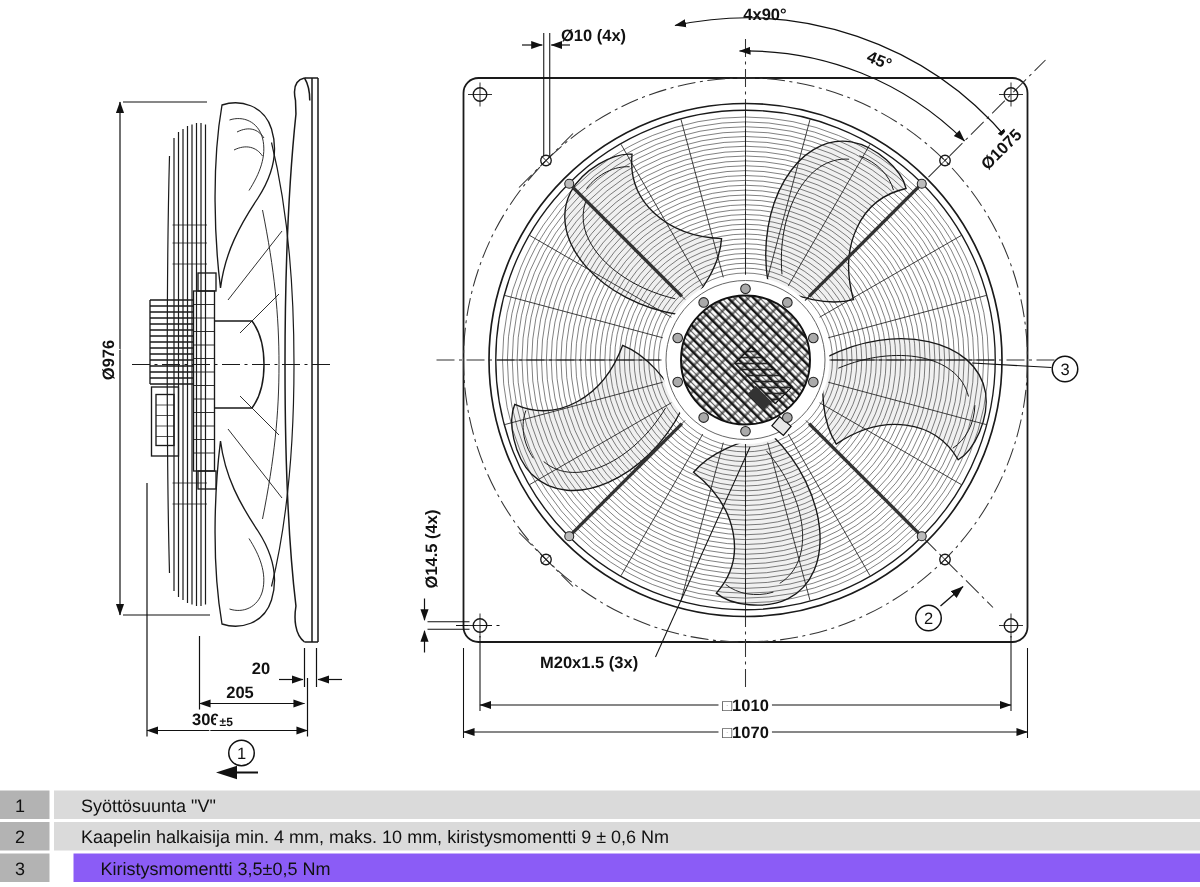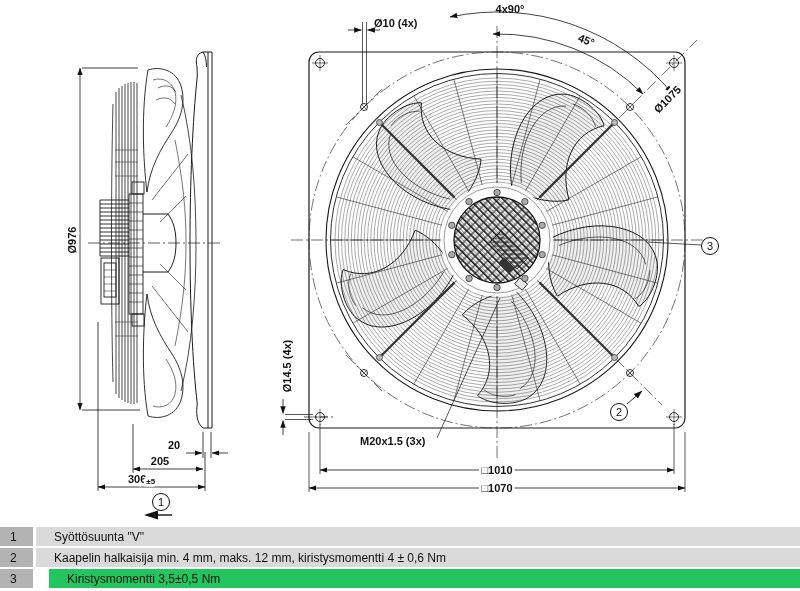--- a/index.html
+++ b/index.html
@@ -296,21 +296,21 @@
   </g>
 </svg>
 
 <div class="legend">
   <div class="lrow">
     <div class="lnum" style="background: rgb(179, 179, 179);">1</div>
     <div class="ltxt" style="background: rgb(218, 218, 218);">Syöttösuunta "V"</div>
   </div>
   <div class="lrow">
     <div class="lnum" style="background: rgb(179, 179, 179);">2</div>
-    <div class="ltxt" style="background: rgb(218, 218, 218);">Kaapelin halkaisija min. 4 mm, maks. 12 mm, kiristysmomentti 4 ± 0,6 Nm</div>
+    <div class="ltxt" style="background: rgb(218, 218, 218);">Kaapelin halkaisija min. 4 mm, maks. 10 mm, kiristysmomentti 9 ± 0,6 Nm</div>
   </div>
   <div class="lrow">
     <div class="lnum" style="background: rgb(179, 179, 179);">3</div>
-    <div class="ltxt" style="background: #22c55e; margin-left: 16px;">Kiristysmomentti 3,5±0,5 Nm</div>
+    <div class="ltxt" style="background: #8b5cf6; margin-left: 16px;">Kiristysmomentti 3,5±0,5 Nm</div>
   </div>
 </div>
 
 </div>
 
 </body></html>

